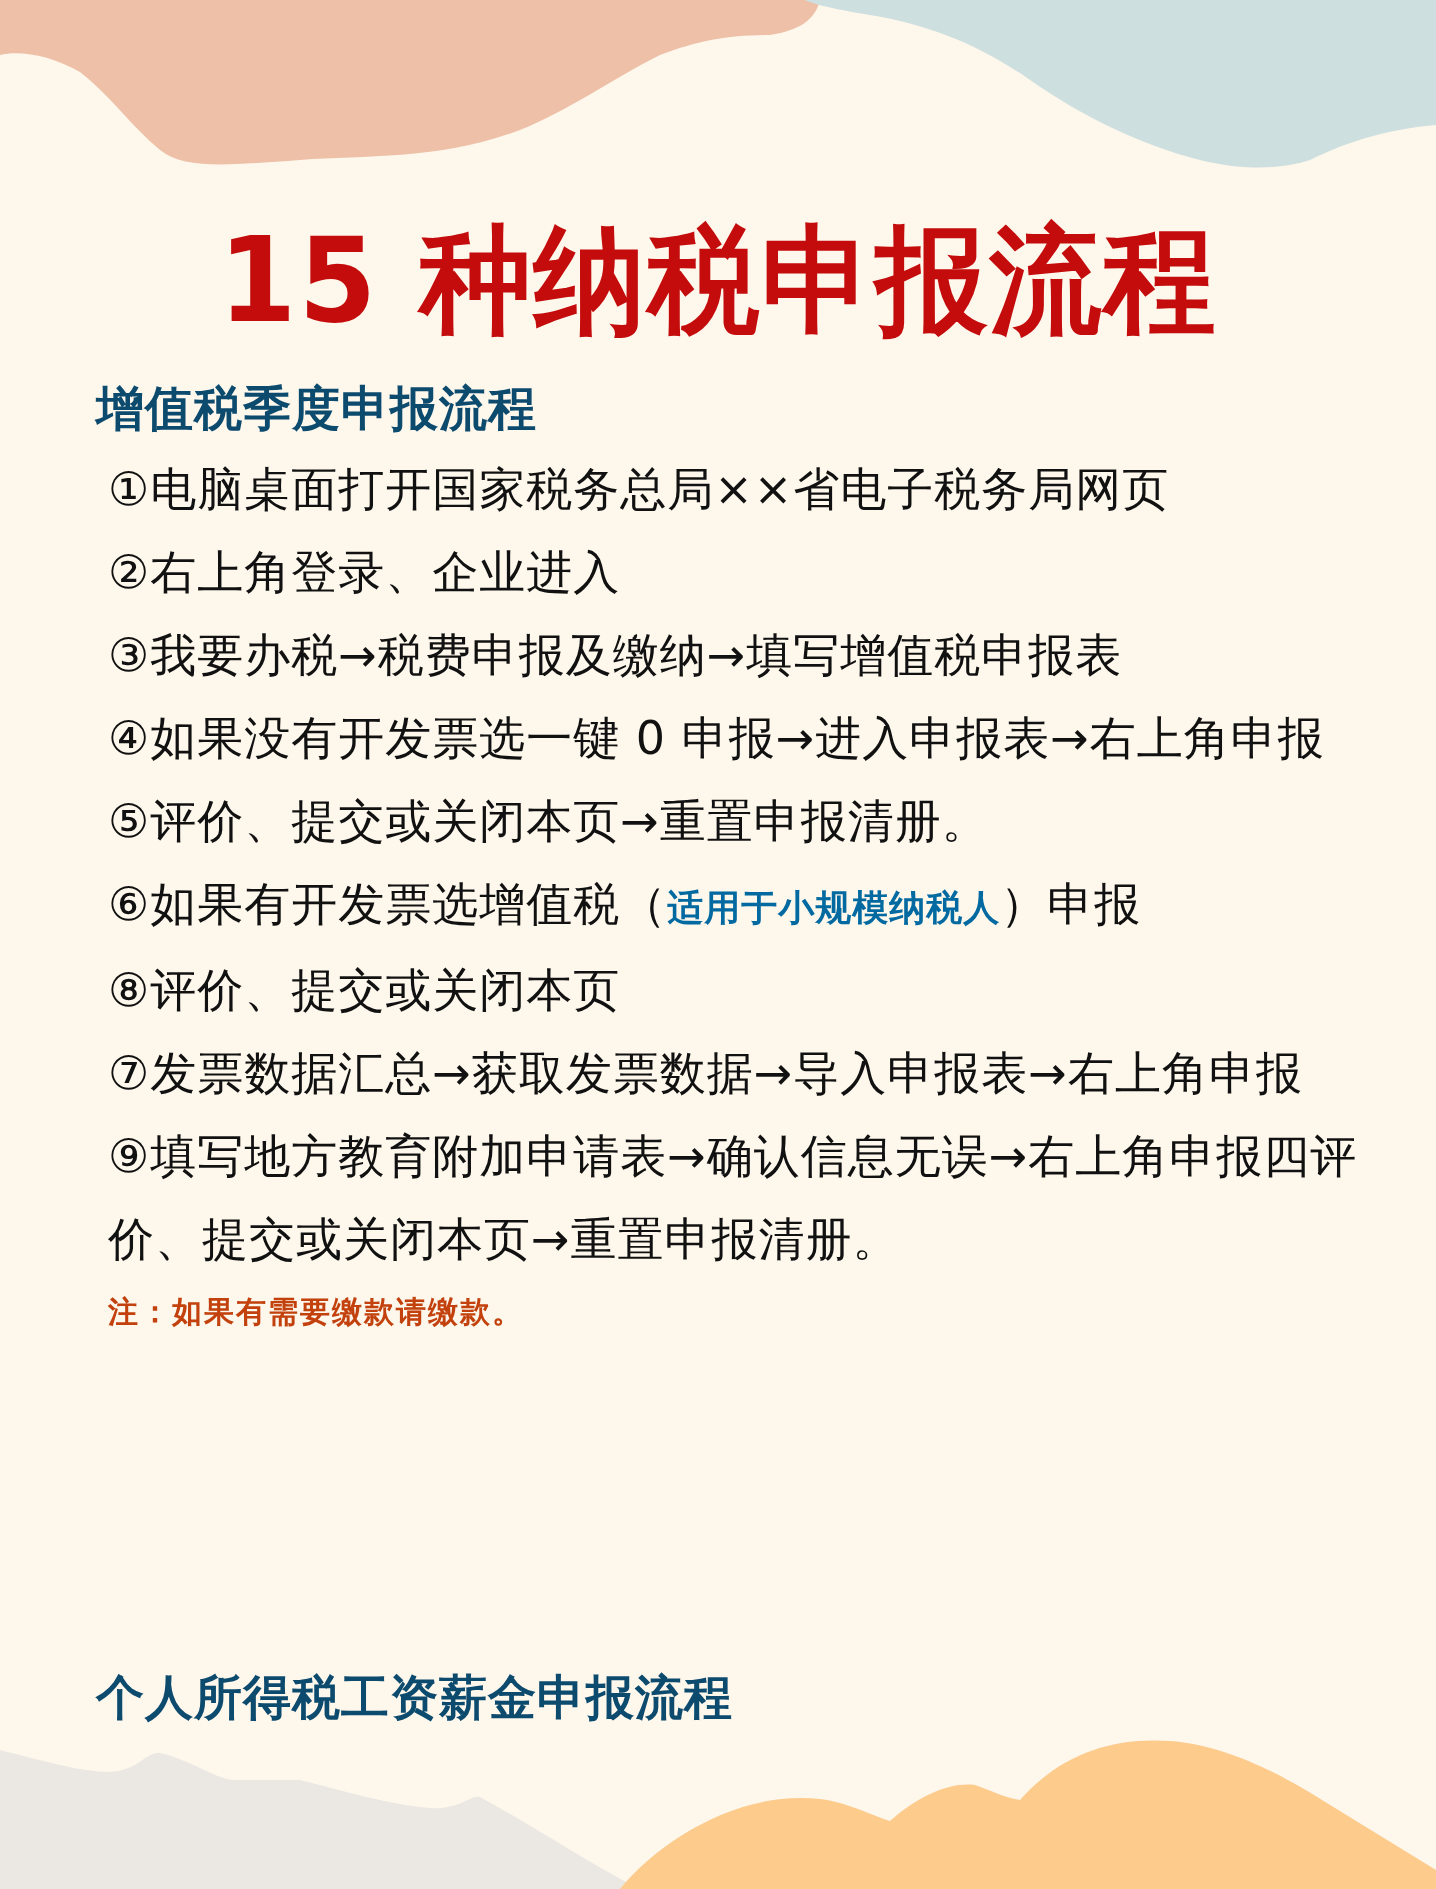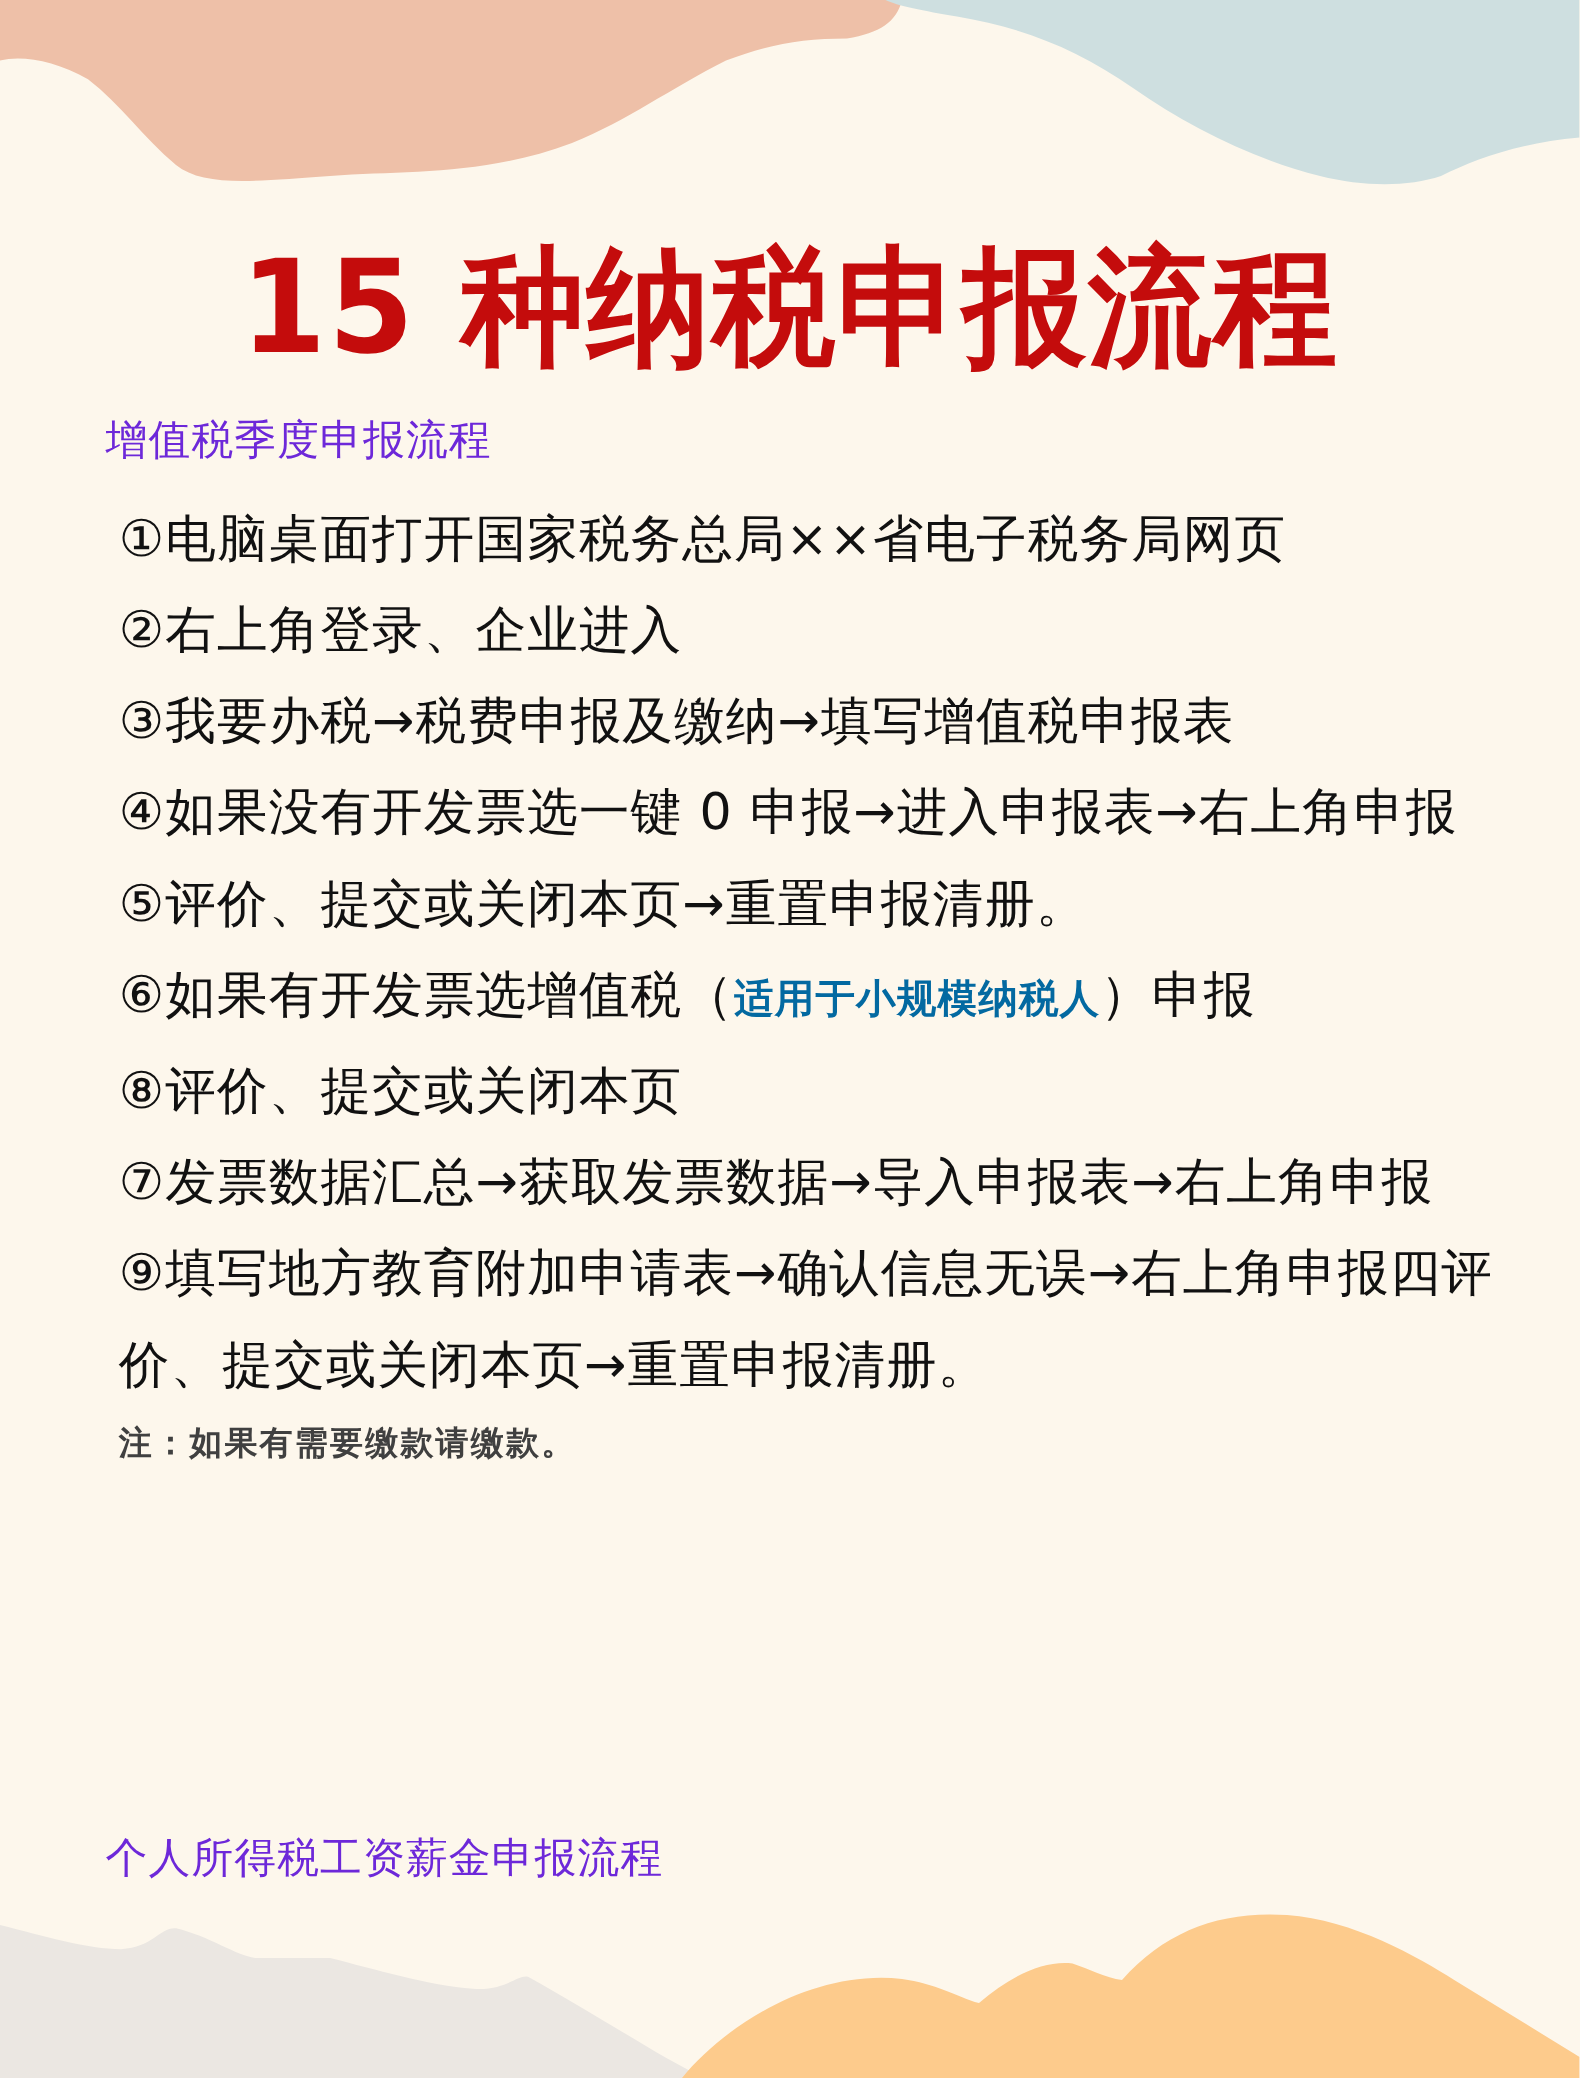--- a/index.html
+++ b/index.html
@@ -39,24 +39,24 @@
       font-size: 112px;
       line-height: 130px;
       color: #c40c0c;
       letter-spacing: 2px;
       transform: scaleY(1.05);
     }
     .section-heading {
       position: absolute;
       left: 96px;
       font-family: "DejaVu Sans", "Liberation Sans", sans-serif;
-      font-weight: normal;
-      font-size: 38px;
+      font-weight: bold;
+      font-size: 48px;
       line-height: 70px;
-      color: #6d28d9;
+      color: #0c4a6e;
       letter-spacing: 1px;
     }
     .section-1-heading { top: 333px; }
     .section-2-heading { top: 1622px; }
 
     .steps {
       position: absolute;
       left: 96px;
       top: 436px;
       width: 1250px;
@@ -77,21 +77,21 @@
     .highlight-red {
       color: #0369a1;
       font-weight: bold;
       font-size: 36px;
     }
     .note {
       font-family: "DejaVu Sans", "Liberation Sans", sans-serif;
       font-size: 30px;
       font-weight: bold;
       line-height: 50px;
-      color: #404040;
+      color: #c2410c;
       letter-spacing: 2px;
       margin-top: 6px;
     }
   </style>
 </head>
 <body>
 
 <svg class="bg-shapes" viewBox="0 0 1436 1889" xmlns="http://www.w3.org/2000/svg">
 
   <path fill="#eec0a8" d="M0,0 L820,0 C815,20 800,30 770,35 C730,35 700,40 660,55 C610,80 570,110 520,130 C440,160 370,155 300,160 C230,165 185,170 160,150 C130,125 110,95 80,72 C50,55 20,50 0,55 Z"></path>

